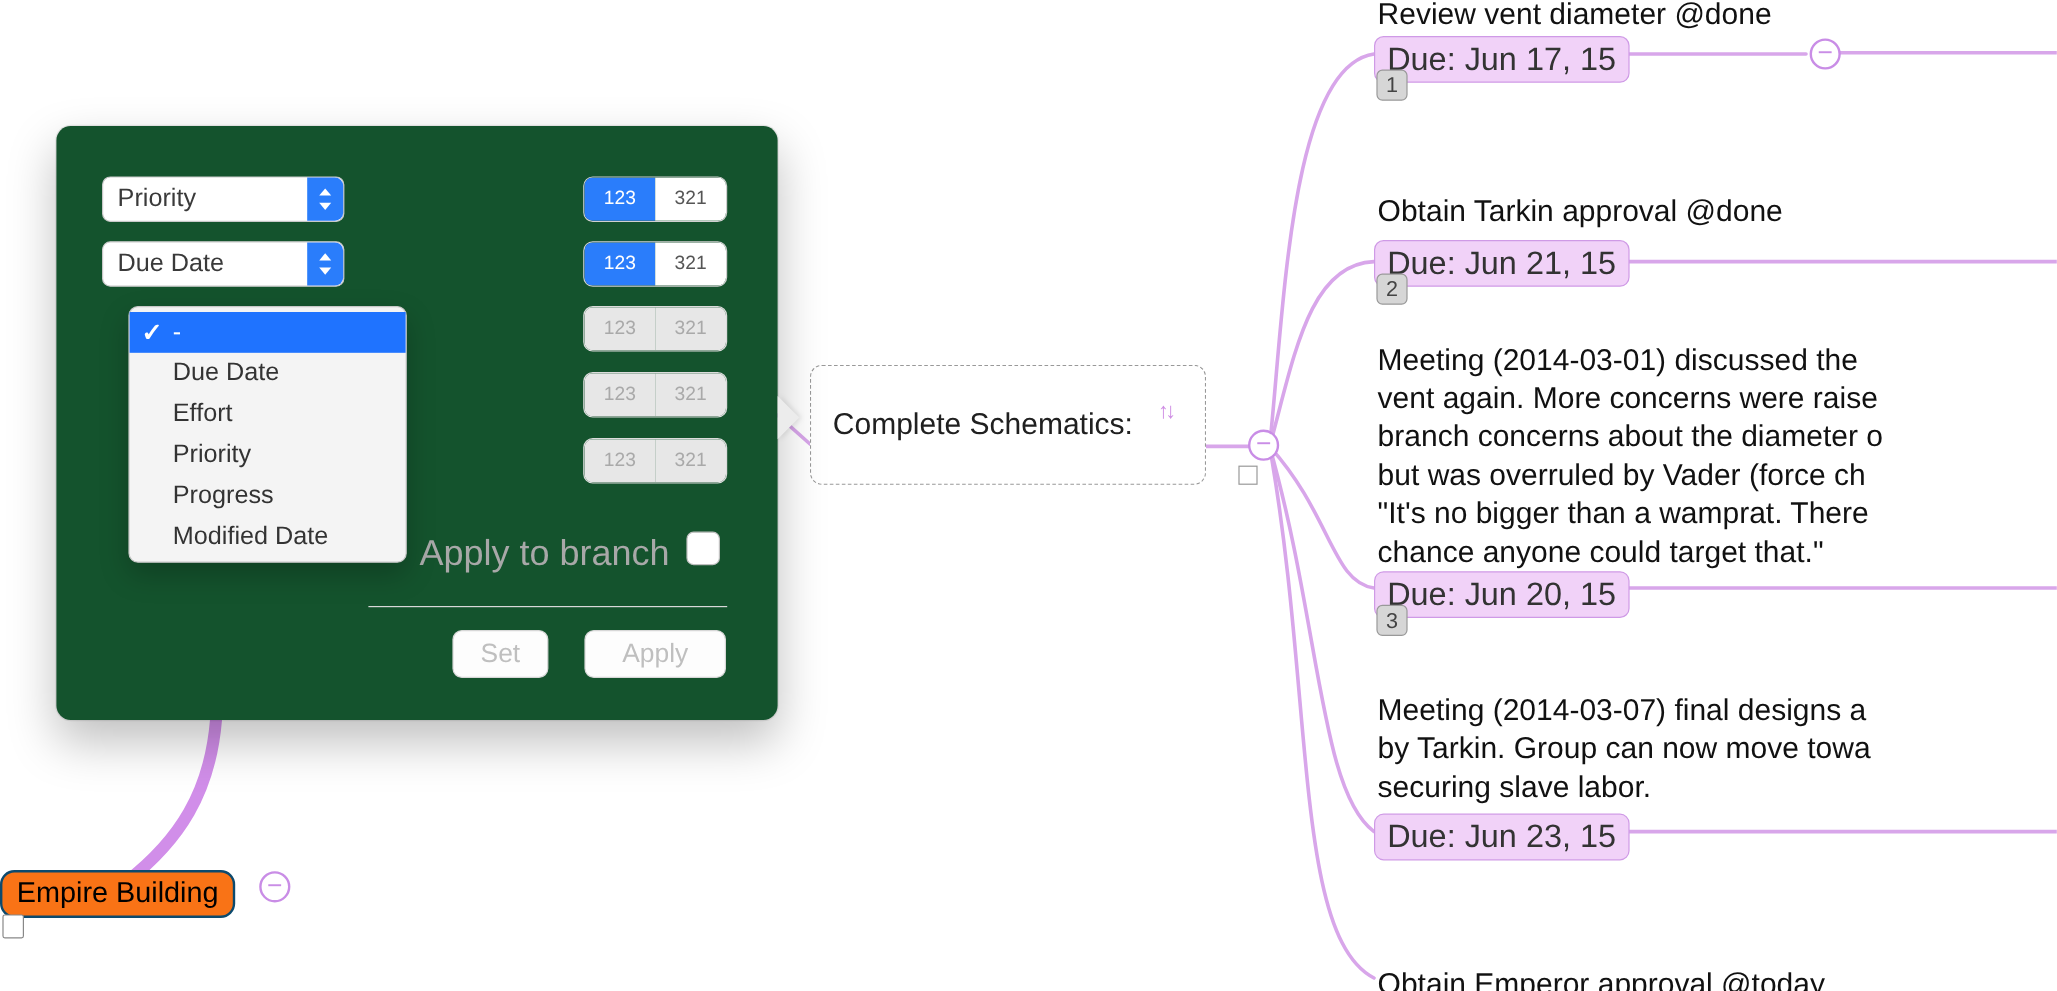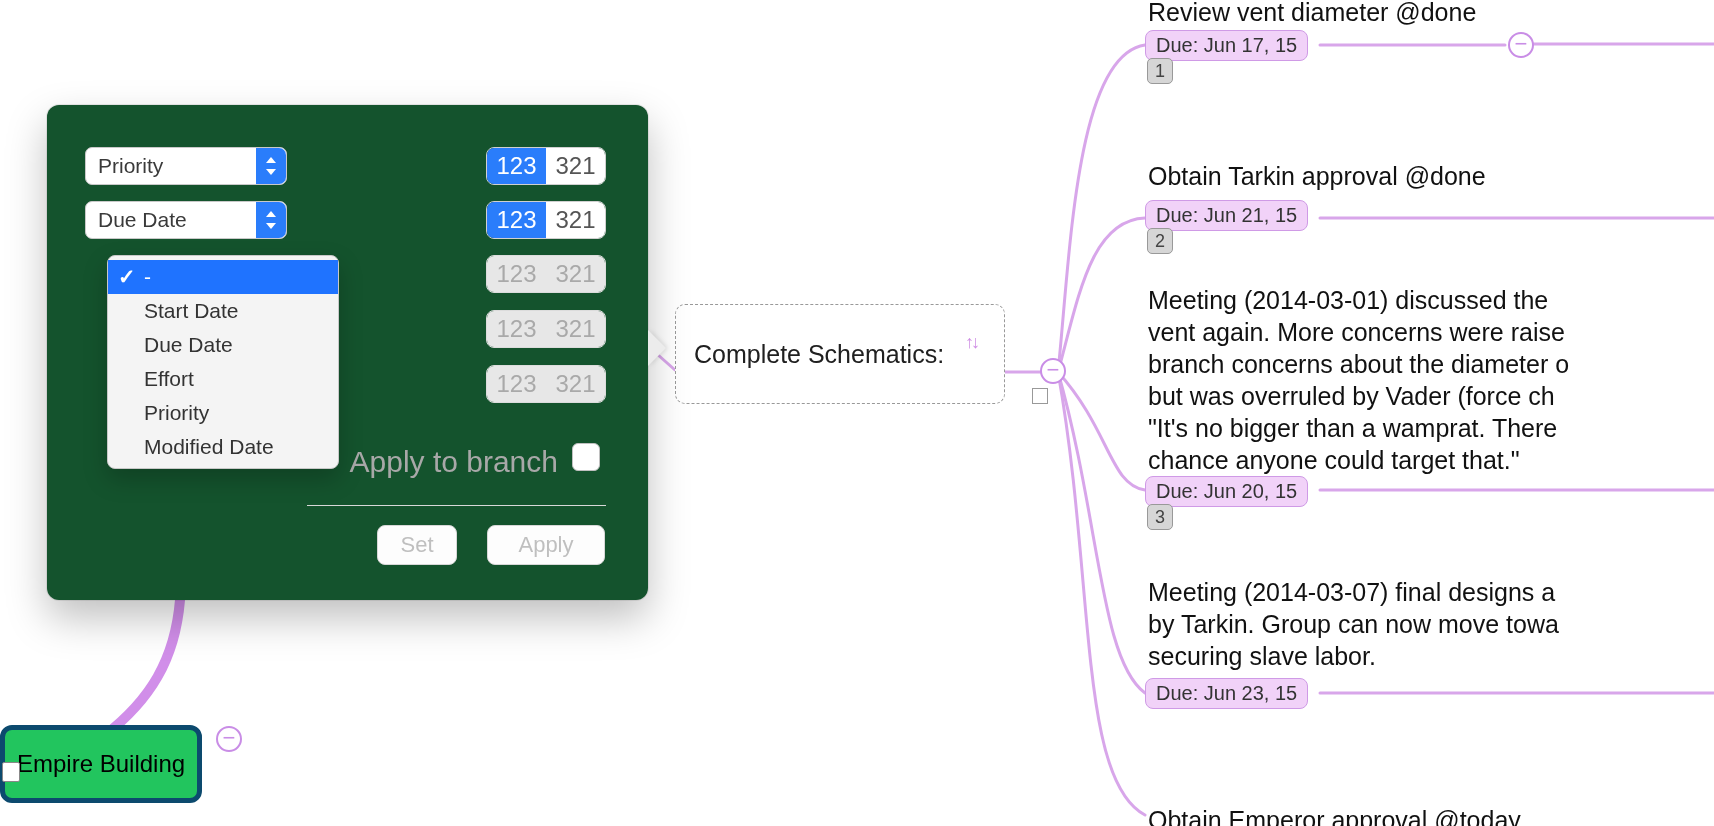--- a/index.html
+++ b/index.html
@@ -33,21 +33,21 @@
     background: #2a7dfb; border-radius: 0 7px 7px 0;
     display: flex; flex-direction: column; align-items: center; justify-content: center;
   }
   .select .stepper::before, .select .stepper::after {
     content: ""; width: 0; height: 0; border-left: 5px solid transparent; border-right: 5px solid transparent;
   }
   .select .stepper::before { border-bottom: 6px solid #fff; margin-bottom: 3px; }
   .select .stepper::after  { border-top: 6px solid #fff; margin-top: 3px; }
 
   
-  .seg { position: absolute; height: 38px; width: 120px; border-radius: 8px; overflow: hidden; display: flex; font-size: 24px; border:1px solid #d0d0d0; }
+  .seg { position: absolute; height: 38px; width: 120px; border-radius: 8px; overflow: hidden; display: flex; font-size: 16px; border:1px solid #d0d0d0; }
   .seg span { flex:1; display:flex; align-items:center; justify-content:center; background:#fff; color:#555; }
   .seg span.active { background:#2a7dfb; color:#fff; }
   .seg.disabled span { background:#e7e7e7; color:#a9a9a9; }
   .seg.disabled { border-color:#dcdcdc; }
 
   
   .dropdown {
     position:absolute; left: 60px; top: 256px; width: 232px;
     background: #f4f4f4; border:1px solid #c8c8c8; border-radius: 8px;
     box-shadow: 0 10px 24px rgba(0,0,0,0.22);
@@ -63,32 +63,32 @@
   .soft-btn { position:absolute; height:40px; border-radius:8px; background:#fdfdfd; border:1px solid #d7d7d7; color:#bfbfbf; font-size:22px; display:flex; align-items:center; justify-content:center; }
 
   .hr { position:absolute; height:1px; background:#d8d8d8; }
 
   
   .node {
     position:absolute; border:1.5px dashed #999; border-radius:10px; background:#fff;
     padding:0 18px; display:flex; align-items:center; font-size:25px; color:#202020;
   }
   .root {
-    position:absolute; background:#22c55e; border:5px solid #0c4a6e; border-radius:12px;
-    padding:20px 12px; font-size:24px; color:#000;
+    position:absolute; background:#f97316; border:2px solid #0c4a6e; border-radius:12px;
+    padding:4px 12px; font-size:24px; color:#000;
   }
   .collapse-badge {
     position:absolute; width:26px; height:26px; border-radius:50%;
     background:#fff; border:2px solid #c98de6; color:#c98de6;
     font-size:22px; line-height:20px; text-align:center; font-weight:500;
   }
 
   .tag {
     position:absolute; background:#f1d2f8; border:1px solid #cf9ae6; border-radius:8px;
-    padding:3px 10px; font-size:20px; color:#333;
+    padding:3px 10px; font-size:27px; color:#333;
   }
   .prio {
     position:absolute; width:26px; height:26px; background:#d6d6d6; border:1px solid #999; border-radius:5px;
     font-size:18px; display:flex; align-items:center; justify-content:center; color:#444;
   }
   .note-handle { position:absolute; width:16px; height:16px; border:1.5px solid #999; background:#fff; }
   .up-down { position:absolute; color:#cf8ee4; font-size:18px; letter-spacing:-3px; }
   .tasktext { position:absolute; font-size:25px; color:#111; line-height:32px; white-space:nowrap; }
 
   
@@ -209,28 +209,28 @@
   </div>
   <div class="soft-btn" style="left:440px; top:420px; width:118px;">
     <span>Apply</span>
   </div>
 
   <div class="dropdown" style="top:150px;">
     <div class="item selected">
         <span>-</span>
       </div>
     <div class="item">
-        <span>Start Date</span>
-      </div>
-    <div class="item">
         <span>Due Date</span>
       </div>
     <div class="item">
         <span>Effort</span>
       </div>
     <div class="item">
         <span>Priority</span>
       </div>
     <div class="item">
+        <span>Progress</span>
+      </div>
+    <div class="item">
         <span>Modified Date</span>
       </div>
   </div>
 </div>
 
 </body></html>

